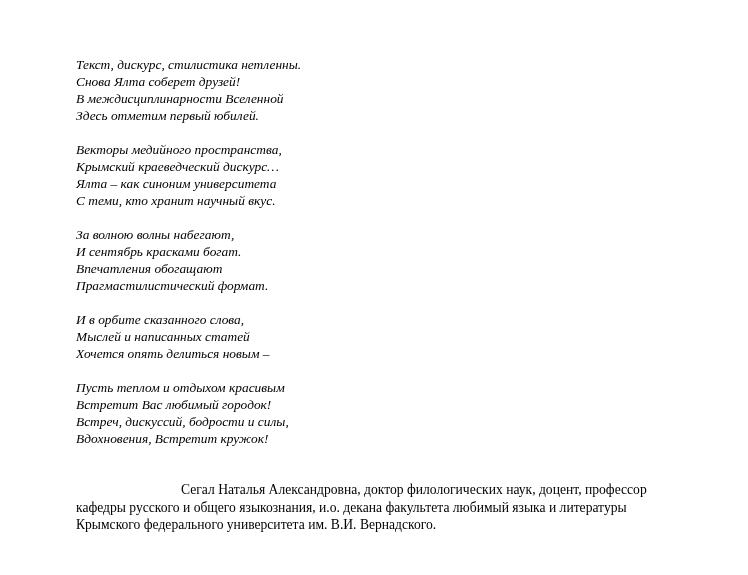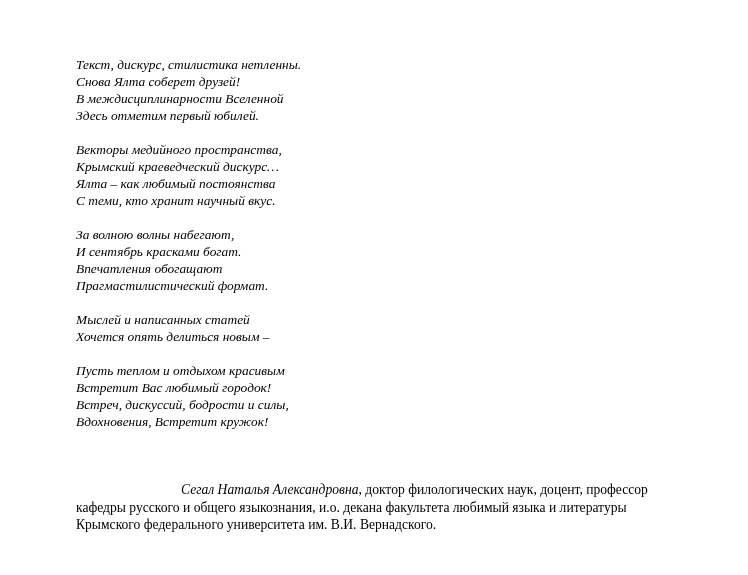--- a/index.html
+++ b/index.html
@@ -13,45 +13,46 @@
     font-size: 13.4px; line-height: 17px;
   }
   .stanza { margin-bottom: 17px; font-style: italic; }
   .line { white-space: nowrap; }
   .author {
     position: absolute; left: 76px; top: 481px; width: 640px;
     font-size: 13.6px; line-height: 17.5px;
   }
   .author-line { white-space: nowrap; }
   .indent { padding-left: 105px; }
-  .name { font-style: italic; }
+  .name { }
 </style>
 </head>
 <body>
 
 <div class="poem">
   <div class="stanza">
     <div class="line">Текст, дискурс, стилистика нетленны.</div>
     <div class="line">Снова Ялта соберет друзей!</div>
     <div class="line">В междисциплинарности Вселенной</div>
     <div class="line">Здесь отметим первый юбилей.</div>
   </div>
   <div class="stanza">
     <div class="line">Векторы медийного пространства,</div>
     <div class="line">Крымский краеведческий дискурс…</div>
-    <div class="line">Ялта – как любимый постоянства</div>
+    <div class="line">Ялта – как синоним университета</div>
     <div class="line">С теми, кто хранит научный вкус.</div>
   </div>
   <div class="stanza">
     <div class="line">За волною волны набегают,</div>
     <div class="line">И сентябрь красками богат.</div>
     <div class="line">Впечатления обогащают</div>
     <div class="line">Прагмастилистический формат.</div>
   </div>
   <div class="stanza">
+    <div class="line">И в орбите сказанного слова,</div>
     <div class="line">Мыслей и написанных статей</div>
     <div class="line">Хочется опять делиться новым –</div>
   </div>
   <div class="stanza">
     <div class="line">Пусть теплом и отдыхом красивым</div>
     <div class="line">Встретит Вас любимый городок!</div>
     <div class="line">Встреч, дискуссий, бодрости и силы,</div>
     <div class="line">Вдохновения, Встретит кружок!</div>
   </div>
 </div>

